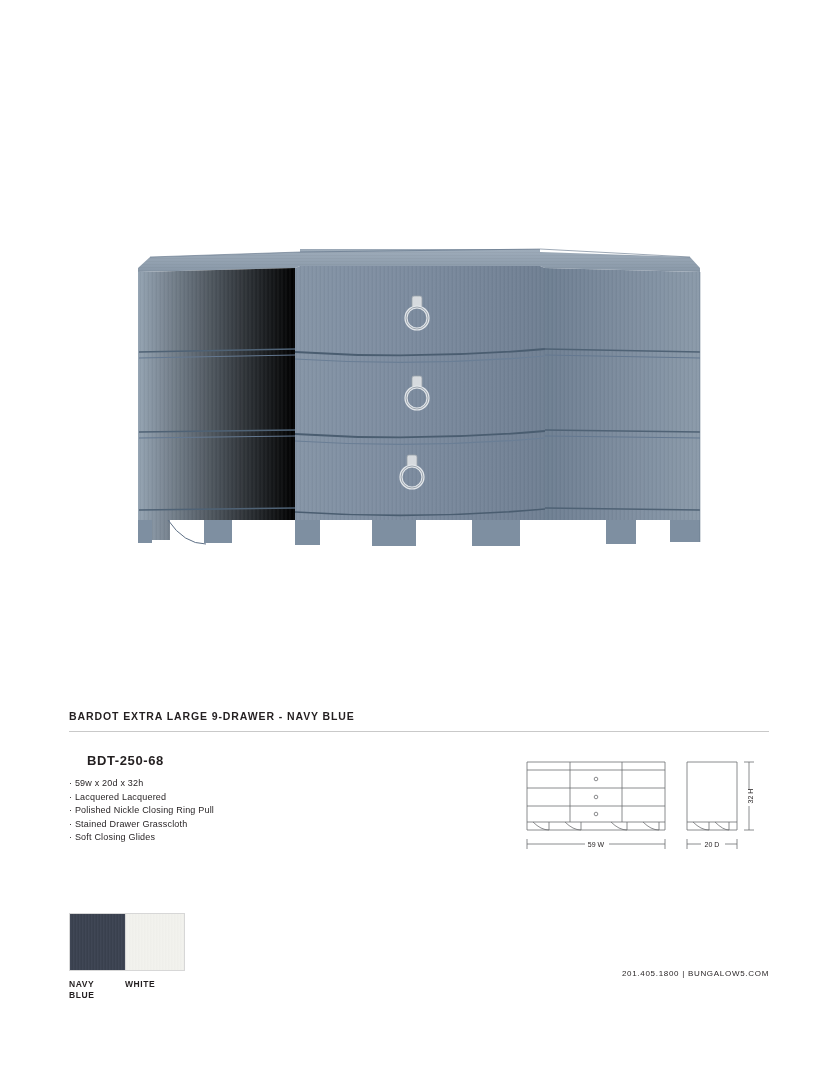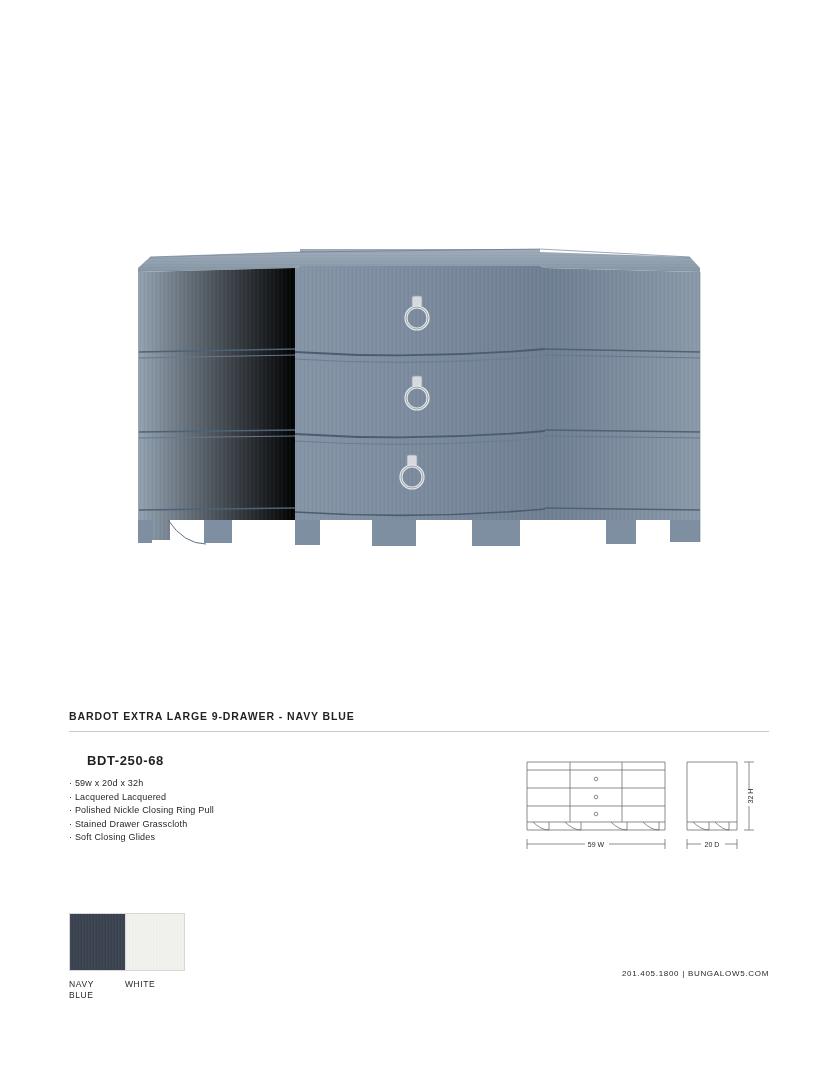--- a/index.html
+++ b/index.html
@@ -82,21 +82,21 @@
   
   .swatches {
     position: absolute;
     left: 69px;
     top: 913px;
   }
   .swatch-row {
     display: flex;
     gap: 12px;
   }
-  .swatch-item { width: 44px; }
+  .swatch-item { width: 44px; font-weight: bold; }
   .swatch-chip {
     width: 60px;
     height: 58px;
     border: 1px solid #d7d7d7;
     box-sizing: border-box;
   }
   .swatch-label {
     margin-top: 8px;
     font-size: 8.5px;
     letter-spacing: 0.6px;

